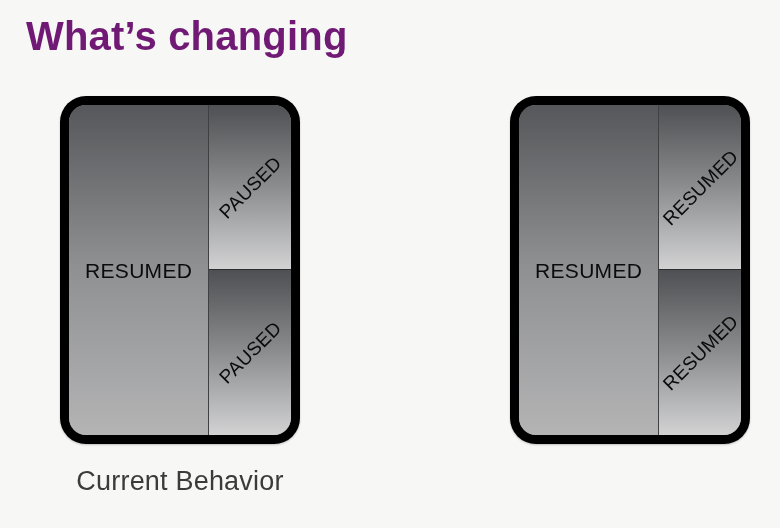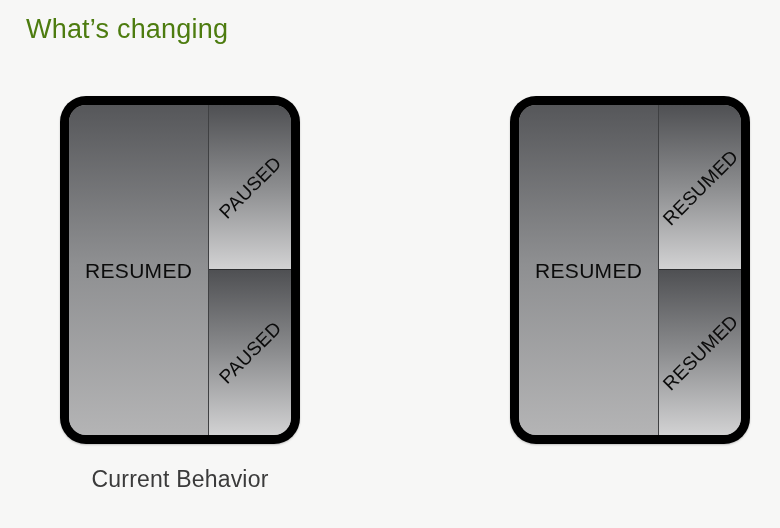--- a/index.html
+++ b/index.html
@@ -21,23 +21,23 @@
     left: 0; top: 0;
     width: 780px;
     height: 528px;
   }
 
   
   .slide-title {
     position: absolute;
     left: 26px;
     top: 14px;
-    font-size: 27px;
-    font-weight: 400;
-    color: #4d7c0f;
+    font-size: 40px;
+    font-weight: 700;
+    color: #701a75;
     letter-spacing: 0.2px;
     white-space: nowrap;
   }
 
   
   .device {
     position: absolute;
     box-sizing: border-box;
     background: #000000;
     border-radius: 26px;
@@ -102,21 +102,21 @@
   }
   .pane-label.rotated {
     transform: rotate(-45deg);
     font-size: 19px;
   }
 
   
   .caption {
     position: absolute;
     top: 466px;
-    font-size: 23px;
+    font-size: 27px;
     font-weight: 400;
     color: #3b3b3b;
     letter-spacing: 0.2px;
     text-align: center;
     white-space: nowrap;
   }
   .caption-left  { left: 60px;  width: 240px; }
   .caption-right { left: 510px; width: 240px; }
 </style>
 </head>

